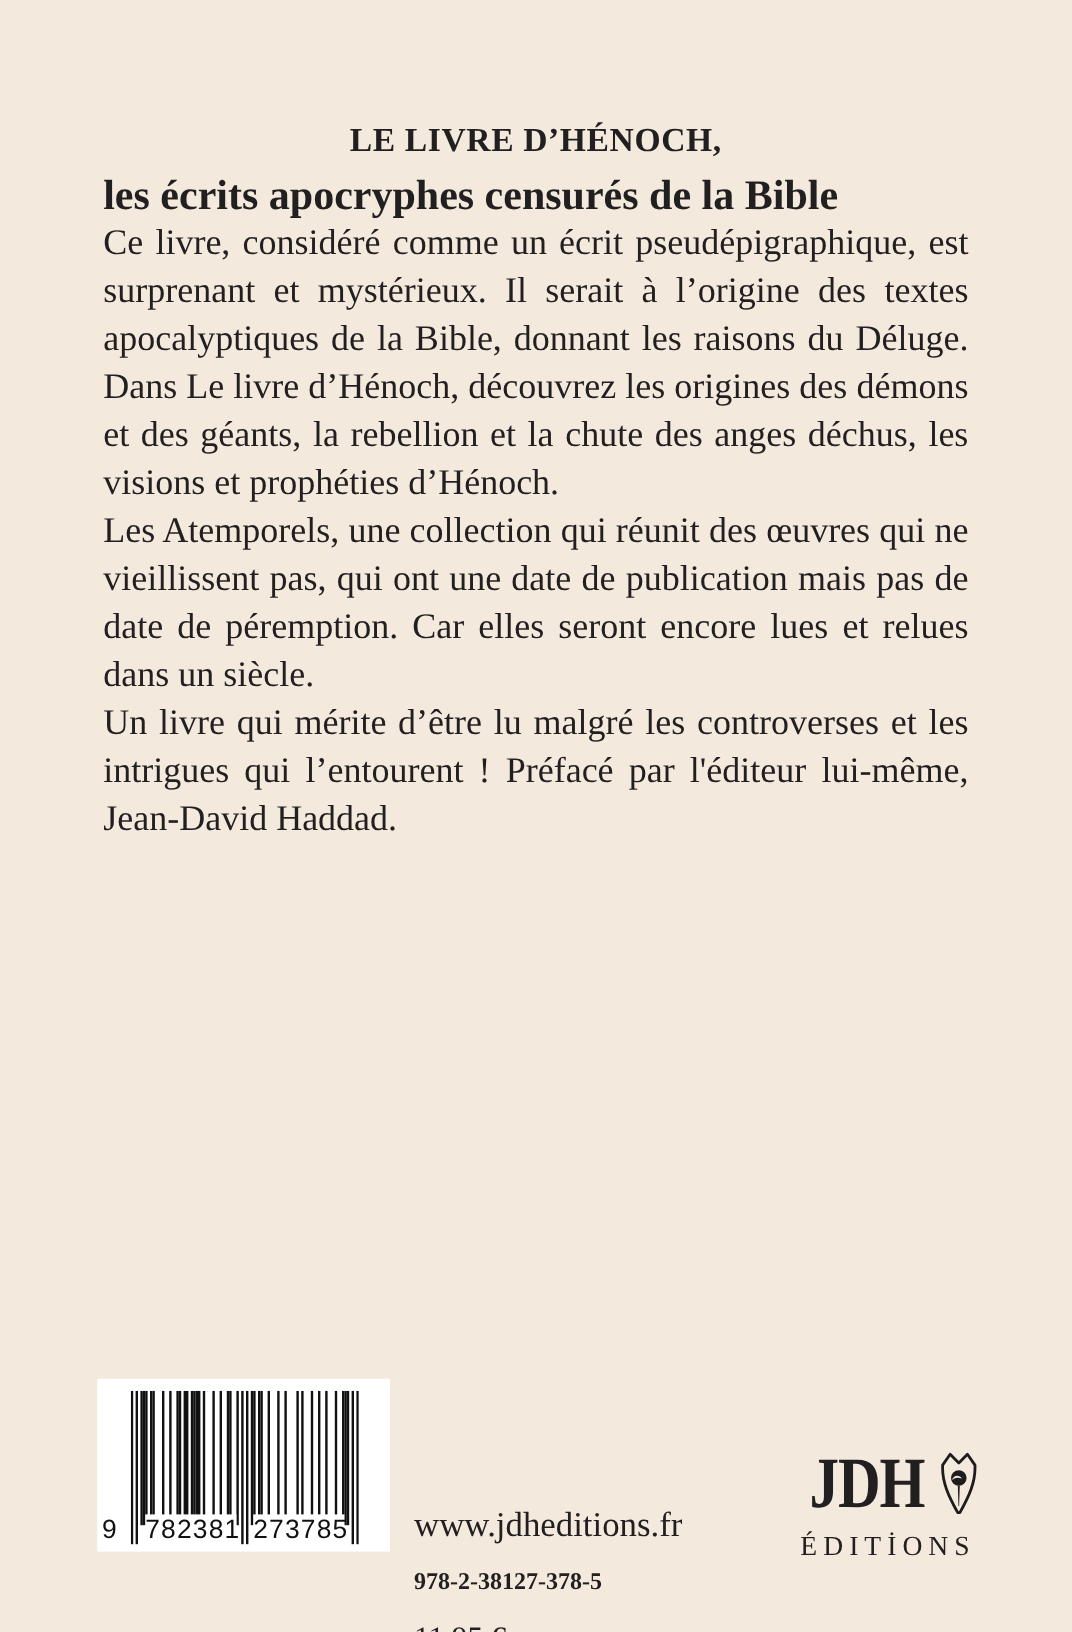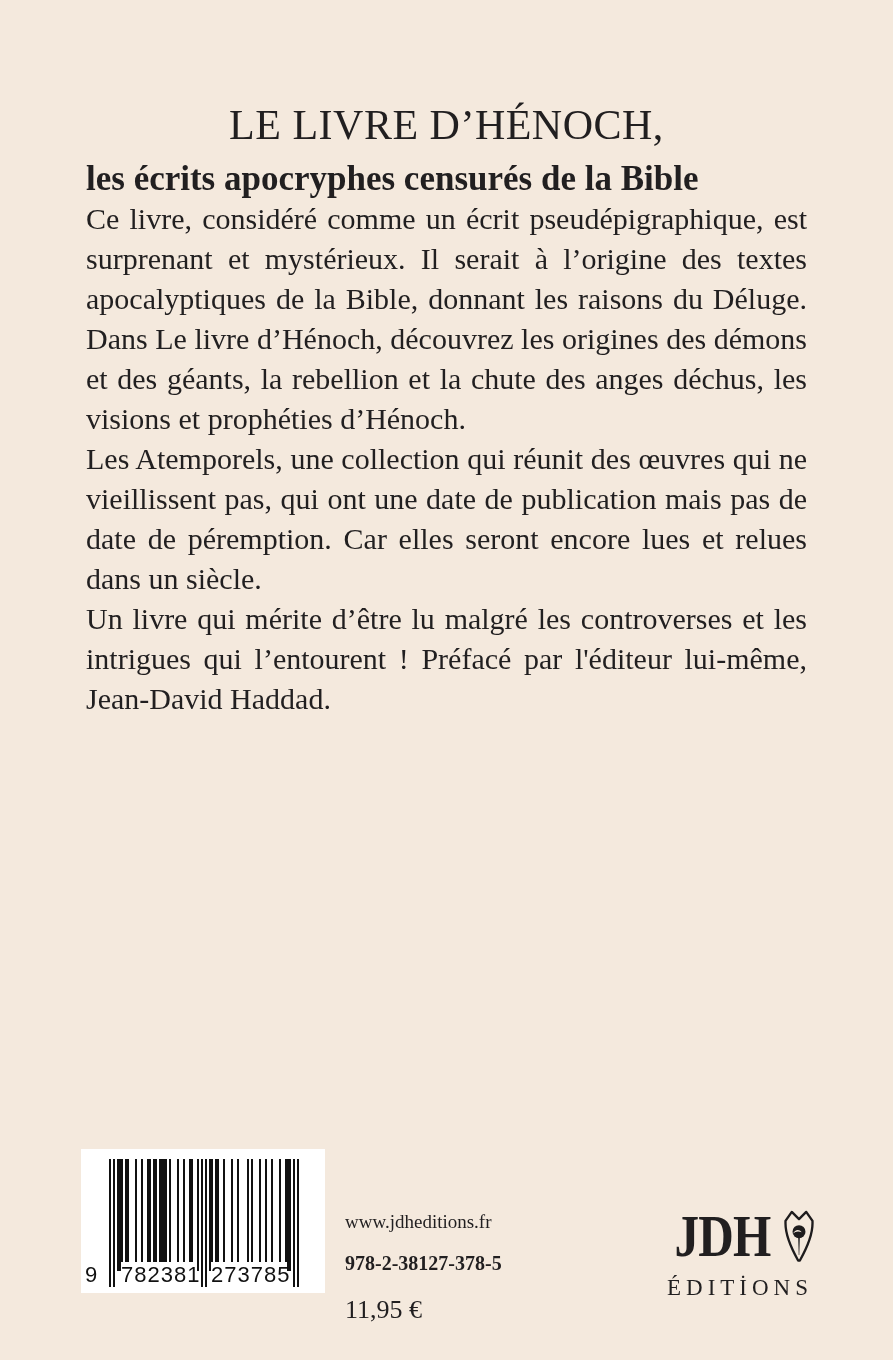--- a/index.html
+++ b/index.html
@@ -7,21 +7,21 @@
     width: 893px; height: 1360px;
     background: #f4e9dd;
     color: #211f20;
     font-family: "Liberation Serif", "DejaVu Serif", serif;
   }
   .cover { position: relative; width: 893px; height: 1360px; overflow: hidden; }
   .text-col { padding: 0 86px; }
 
   .title {
     margin-top: 102px; text-align: center;
-    font-weight: 400; font-size: 42px; line-height: 1.12; letter-spacing: .5px;
+    font-weight: 700; font-size: 28px; line-height: 1.12; letter-spacing: .5px;
   }
   .subtitle {
     text-align: left; font-weight: 700; font-size: 35px; margin-top: 10px;
   }
 
   p.blurb {
     font-size: 30px; line-height: 40px; text-align: justify; margin: 0;
   }
   .p1 { margin-top: 44px; }
   .p2 { margin-top: 48px; }
@@ -38,21 +38,21 @@
   .bc-digit {
     position: absolute; bottom: 5px;
     font-family: "Liberation Sans", "DejaVu Sans", sans-serif;
     font-size: 22px; color: #111; background: #fff;
   }
   .bc-lead  { left: 4px; }
   .bc-g1 { left: 40px;  width: 76px; text-align: right; letter-spacing: 1px; }
   .bc-g2 { left: 130px; width: 76px; text-align: center; letter-spacing: 1px; }
 
   .footer-text { position: absolute; left: 345px; top: 1212px; }
-  .website { font-size: 19px; line-height: 1.1; }
+  .website { font-size: 29px; line-height: 1.1; margin-top: 44px; }
   .isbn    { font-size: 20px; line-height: 1.1; margin-top: 19px; font-weight: bold; }
   .price   { font-size: 26px; line-height: 1.1; margin-top: 22px; }
 
   .logo { position: absolute; right: 68px; top: 1208px; width: 170px; text-align: center; }
   .logo-row { display: flex; align-items: flex-start; justify-content: center; }
   .logo-jdh {
     font-size: 60px; font-weight: 700; line-height: .95;
     transform: scaleX(.82); transform-origin: center; letter-spacing: -1px;
     display: inline-block;
   }

